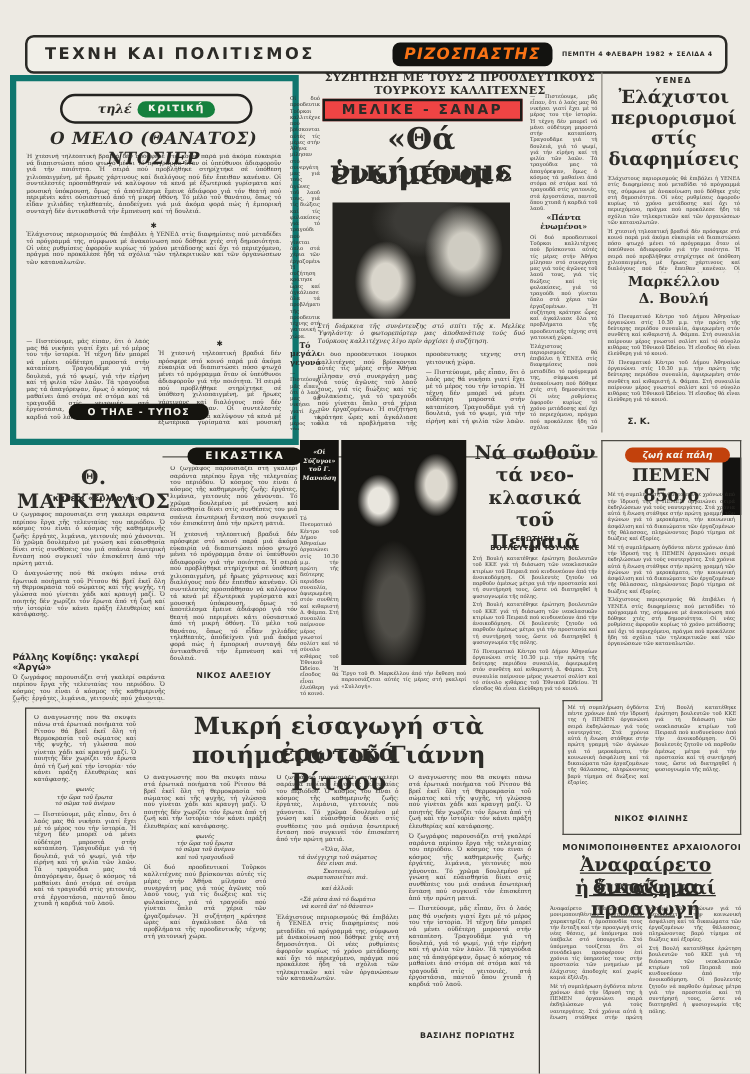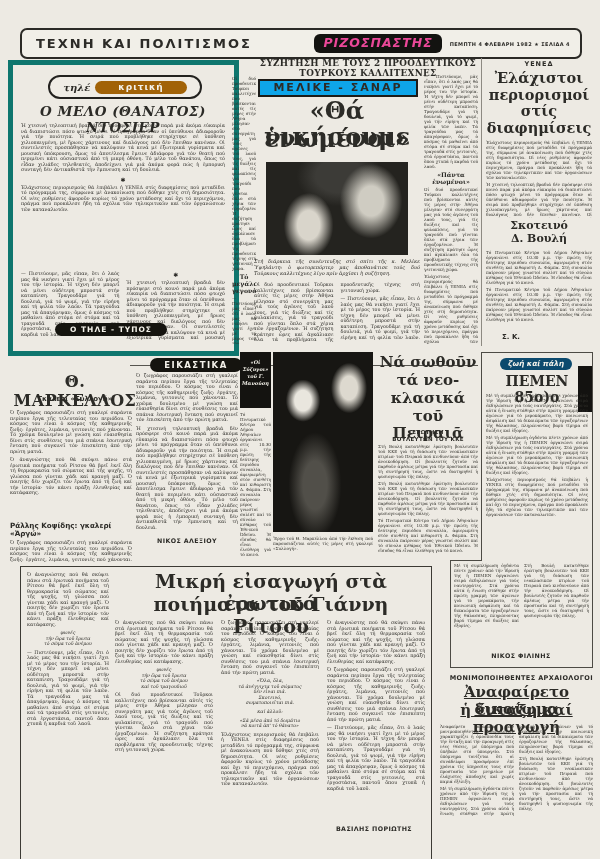--- a/index.html
+++ b/index.html
@@ -10,41 +10,41 @@
   .bt-sm{font:4.2px/5px "DejaVu Serif",serif;text-align:justify;margin:0 0 2px;color:#31302b;}
   .clip{overflow:hidden;}
   .star{font-size:6px;text-align:center;margin:2px 0;}
   .subhead{font:bold 6.2px/7px "DejaVu Serif",serif;text-align:center;margin:2px 0;}
   .byline{font:bold 6.3px/7px "DejaVu Sans",sans-serif;letter-spacing:.4px;text-align:center;}
   .vrule{position:absolute;width:1px;background:#8d8a82;}
   
   #section-bar{position:absolute;left:20px;top:28px;width:558px;height:27px;border:2px solid #2b2a26;
       border-radius:7px;background:#f1efe8;display:flex;align-items:center;}
   #section-title{font:bold 13px/13px "DejaVu Sans",sans-serif;letter-spacing:2px;margin-left:14px;text-align:center;}
-  #masthead{margin-left:auto;background:#131310;color:#ec4899;font:bold italic 12.5px/12.5px "DejaVu Sans",sans-serif;
+  #masthead{margin-left:auto;background:#131310;color:#f97316;font:bold italic 12.5px/12.5px "DejaVu Sans",sans-serif;
       letter-spacing:1px;padding:3px 9px 4px;border-radius:6px;}
   #date-line{font:bold 5px/6px "DejaVu Sans",sans-serif;letter-spacing:.4px;margin:0 10px 0 8px;}
   
   #tele-box{position:absolute;left:8px;top:60px;width:221px;height:286px;border:5px solid #0f766e;}
   #tele-tag{position:absolute;left:35px;top:10px;width:150px;height:20px;border:2px solid #23221f;border-radius:12px;
       display:flex;align-items:center;justify-content:center;gap:5px;background:#efece5;}
   #tele-tag .w1{font:bold italic 10px "DejaVu Serif",serif;}
-  #tele-tag .w2{background:#a16207;color:#f4f2ea;border-radius:9px;padding:1px 23px 2px;font:bold 9px "DejaVu Sans",sans-serif;letter-spacing:1px;}
+  #tele-tag .w2{background:#15803d;color:#f4f2ea;border-radius:9px;padding:1px 8px 2px;font:bold 9px "DejaVu Sans",sans-serif;letter-spacing:1px;}
   #tele-title{position:absolute;left:6px;top:38px;width:208px;text-align:center;
       font:bold italic 13.5px "DejaVu Serif",serif;letter-spacing:.5px;}
   #tele-b1{position:absolute;left:8px;top:58px;width:204px;height:146px;}
   #tele-b2{position:absolute;left:8px;top:206px;width:204px;height:74px;column-count:2;column-gap:7px;}
   #tele-pill{position:absolute;left:42px;top:258px;width:112px;background:#15140f;color:#f4f2ea;border-radius:8px;
       text-align:center;font:bold 7.5px/13px "DejaVu Sans",sans-serif;letter-spacing:1px;}
   
   #main-kicker{position:absolute;left:232px;top:58px;width:248px;text-align:center;
       font:bold 8.8px "DejaVu Serif",serif;letter-spacing:.3px;margin-left:12px;}
   #main-col-a{position:absolute;left:232px;top:76px;width:24px;height:268px;}
   #main-label{position:absolute;left:258px;top:79px;width:156px;height:14px;border:2px solid #1c1b18;
-      text-align:center;font:bold 11px/14px "DejaVu Sans",sans-serif;letter-spacing:2px;background:#0ea5e9;}
+      text-align:center;font:bold 11px/14px "DejaVu Sans",sans-serif;letter-spacing:2px;background:#ef4444;}
   .main-hl{position:absolute;left:252px;width:170px;text-align:center;font:bold 24px/26px "DejaVu Serif",serif;}
   #main-photo{position:absolute;left:266px;top:162px;width:142px;height:93px;
       background:
         radial-gradient(40px 52px at 30% 68%,#d9d5cb 0 28%,rgba(0,0,0,0) 62%),
         radial-gradient(52px 62px at 74% 42%,#cfccc2 0 24%,rgba(0,0,0,0) 60%),
         radial-gradient(60px 42px at 52% 15%,#3c3b37 0 40%,rgba(0,0,0,0) 72%),
         #24231f;}
   #main-caption{position:absolute;left:254px;top:258px;width:166px;height:22px;
       font:italic 5px/6px "DejaVu Serif",serif;text-align:justify;}
   #main-twocol{position:absolute;left:254px;top:282px;width:166px;height:62px;column-count:2;column-gap:7px;}
@@ -75,21 +75,21 @@
         radial-gradient(30px 42px at 76% 20%,#ddd9cf 0 28%,rgba(0,0,0,0) 60%),
         radial-gradient(40px 80px at 42% 74%,#514f49 0 30%,rgba(0,0,0,0) 66%),
         #171613;}
   #eik-photocap{position:absolute;left:273px;top:536px;width:100px;height:24px;}
   
   .pir-hl{position:absolute;left:378px;width:100px;text-align:center;font:bold 15px/17px "DejaVu Serif",serif;}
   .pir-k{position:absolute;left:378px;width:100px;text-align:center;font:bold 5.5px/6.5px "DejaVu Sans",sans-serif;letter-spacing:.3px;}
   #pir-body{position:absolute;left:378px;top:444px;width:100px;height:116px;}
   
   #pemen-top{position:absolute;left:481px;top:352px;width:112px;height:208px;border:1px solid #4d4b45;border-bottom:none;box-sizing:border-box;}
-  #pemen-pill{position:absolute;left:18px;top:5px;width:72px;background:#0c4a6e;color:#f4f2ea;border-radius:7px;
+  #pemen-pill{position:absolute;left:18px;top:5px;width:84px;background:#c2410c;color:#f4f2ea;border-radius:7px;
       text-align:center;font:bold italic 7.5px/12px "DejaVu Sans",sans-serif;}
   #pemen-hl{position:absolute;left:0;top:20px;width:110px;text-align:center;font:bold 14px "DejaVu Serif",serif;}
   #pemen-body{position:absolute;left:4px;top:40px;width:102px;height:164px;}
   #pemen-bottom{position:absolute;left:450px;top:560px;width:143px;height:108px;border:1px solid #4d4b45;border-top:none;box-sizing:border-box;}
   #pemen-stub{position:absolute;left:450px;top:560px;width:32px;height:1px;background:#4d4b45;}
   #pemen-cols{position:absolute;left:3px;top:3px;width:135px;height:86px;column-count:2;column-gap:5px;}
   #pemen-byline{position:absolute;left:0;top:92px;width:140px;}
   
   #rit-box{position:absolute;left:20px;top:566px;width:412px;height:346px;border:1.5px solid #3c3a34;box-sizing:border-box;}
   #rit-left{position:absolute;left:6px;top:5px;width:82px;height:264px;}
@@ -157,21 +157,21 @@
 
   <div id="yened-kicker">ΥΕΝΕΔ</div>
   <div class="yened-hl" style="top:70px">Ἐλάχιστοι</div>
   <div class="yened-hl" style="top:86.5px">περιορισμοί</div>
   <div class="yened-hl" style="top:103px">στίς</div>
   <div class="yened-hl" style="top:119.5px">διαφημίσεις</div>
   <div id="yened-b1" class="clip">
     <p class="bt-sm">Ἐλάχιστους περιορισμούς θά ἐπιβάλει ἡ ΥΕΝΕΔ στίς διαφημίσεις πού μεταδίδει τό πρόγραμμά της, σύμφωνα μέ ἀνακοίνωση πού δόθηκε χτές στή δημοσιότητα. Οἱ νέες ρυθμίσεις ἀφοροῦν κυρίως τό χρόνο μετάδοσης καί ὄχι τό περιεχόμενο, πράγμα πού προκάλεσε ἤδη τά σχόλια τῶν τηλεκριτικῶν καί τῶν ὀργανώσεων τῶν καταναλωτῶν.</p>
     <p class="bt-sm">Ἡ χτεσινή τηλεοπτική βραδιά δέν πρόσφερε στό κοινό παρά μιά ἀκόμα εὐκαιρία νά διαπιστώσει πόσο φτωχό μένει τό πρόγραμμα ὅταν οἱ ὑπεύθυνοι ἀδιαφοροῦν γιά τήν ποιότητα. Ἡ σειρά πού προβλήθηκε στηρίχτηκε σέ ὑπόθεση χιλιοπαιγμένη, μέ ἥρωες χάρτινους καί διαλόγους πού δέν ἔπειθαν κανέναν. Οἱ συντελεστές προσπάθησαν νά καλύψουν τά κενά μέ ἐξωτερικά γυρίσματα καί μουσική ὑπόκρουση, ὅμως τό ἀποτέλεσμα ἔμεινε ἀδιάφορο γιά τόν θεατή πού περιμένει κάτι οὐσιαστικό ἀπό τή μικρή ὀθόνη. Τό μέλο τοῦ θανάτου, ὅπως τό εἶδαν χιλιάδες τηλεθεατές, ἀποδείχνει γιά μιά ἀκόμα φορά πώς ἡ ἐμπορική συνταγή δέν ἀντικαθιστᾶ τήν ἔμπνευση καί τή δουλειά.</p>
   </div>
-  <div class="yened-sub" style="top:220px">Σκοτεινό</div>
+  <div class="yened-sub" style="top:220px">Μαρκέλλου</div>
   <div class="yened-sub" style="top:233px">Δ. Βουλή</div>
   <div id="yened-b2" class="clip">
     <p class="bt-sm">Τό Πνευματικό Κέντρο τοῦ Δήμου Ἀθηναίων ὀργανώνει στίς 10.30 μ.μ. τήν πρώτη τῆς δεύτερης περιόδου συναυλία, ἀφιερωμένη στόν συνθέτη καί κιθαριστή Δ. Φάμπα. Στή συναυλία παίρνουν μέρος γνωστοί σολίστ καί τό σύνολο κιθάρας τοῦ Ἐθνικοῦ Ὠδείου. Ἡ εἴσοδος θά εἶναι ἐλεύθερη γιά τό κοινό.</p>
     <p class="bt-sm">Τό Πνευματικό Κέντρο τοῦ Δήμου Ἀθηναίων ὀργανώνει στίς 10.30 μ.μ. τήν πρώτη τῆς δεύτερης περιόδου συναυλία, ἀφιερωμένη στόν συνθέτη καί κιθαριστή Δ. Φάμπα. Στή συναυλία παίρνουν μέρος γνωστοί σολίστ καί τό σύνολο κιθάρας τοῦ Ἐθνικοῦ Ὠδείου. Ἡ εἴσοδος θά εἶναι ἐλεύθερη γιά τό κοινό.</p>
   </div>
   <div id="yened-sig">Σ. Κ.</div>
   <div id="edge-bar"></div>
 
   <div id="eik-rule"></div>
   <div id="eik-pill">ΕΙΚΑΣΤΙΚΑ</div>

